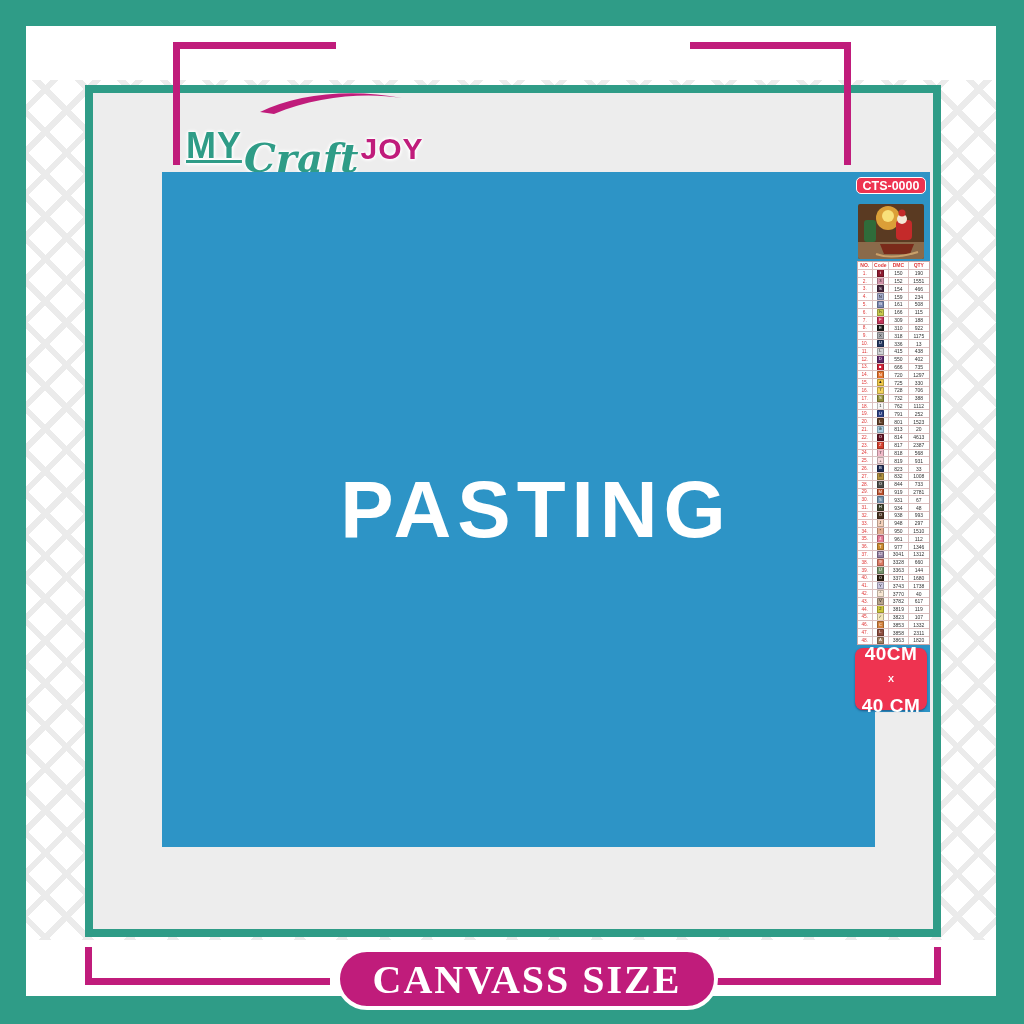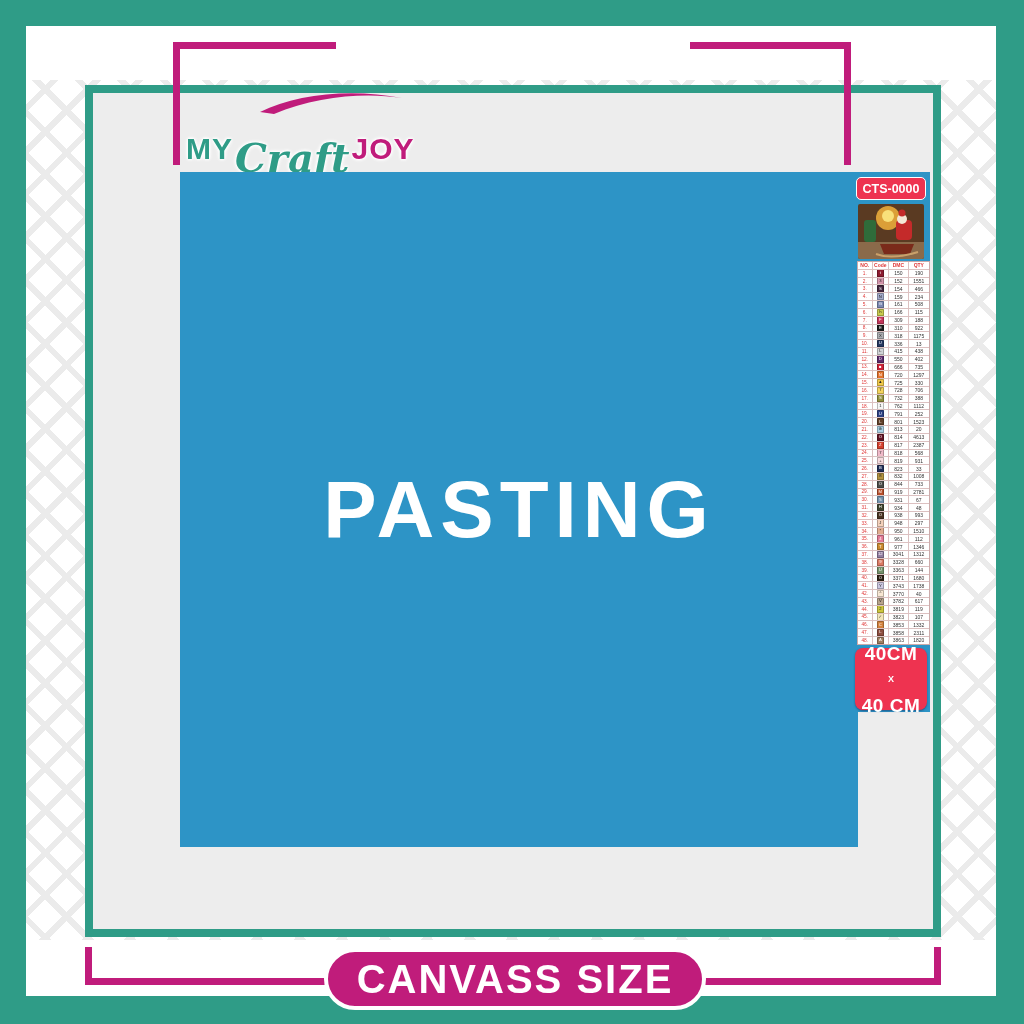--- a/index.html
+++ b/index.html
@@ -23,44 +23,44 @@
   .band{position:absolute;background:#ffffff;}
   .band.top{left:26px;top:26px;width:970px;height:54px;}
   .band.bottom{left:26px;top:940px;width:970px;height:56px;}
   .pinkline{position:absolute;background:var(--magenta);}
   .pill{
     position:absolute;background:var(--magenta);border:4px solid #fff;border-radius:40px;
     display:flex;align-items:center;justify-content:center;box-sizing:border-box;
     color:#fff;font-weight:800;font-size:40px;letter-spacing:2px;white-space:nowrap;
   }
   .pill.ptop{left:330px;top:14px;width:364px;height:62px;}
-  .pill.pbottom{left:324px;top:948px;width:382px;height:62px;}
+  .pill.pbottom{left:336px;top:948px;width:382px;height:62px;font-family:Liberation Serif, serif;}
   .frame{
     position:absolute;left:85px;top:85px;width:856px;height:852px;
     background:var(--canvas);border:8px solid var(--teal);box-sizing:border-box;
   }
   .logo{
     position:absolute;left:186px;top:100px;height:70px;display:flex;align-items:flex-end;
   }
   .logo span{text-shadow:0 0 3px #fff,0 0 3px #fff,0 0 4px #fff,0 0 5px #fff;}
-  .logo .my{color:var(--teal);font-weight:900;font-size:30px;line-height:1;letter-spacing:1px;padding-bottom:6px;}
+  .logo .my{color:var(--teal);font-weight:900;font-size:36px;line-height:1;letter-spacing:1px;padding-bottom:6px;text-decoration:underline;}
   .logo .craft{
     color:var(--teal);font-family:"DejaVu Serif",serif;font-style:italic;font-weight:bold;
     font-size:40px;line-height:0.9;margin:0 2px 0 2px;position:relative;top:6px;
   }
   .logo .joy{color:var(--magenta);font-weight:900;font-size:30px;line-height:1;letter-spacing:1px;padding-bottom:6px;}
   .swoosh{position:absolute;left:70px;top:-14px;pointer-events:none;}
   .pasting{
-    position:absolute;left:180px;top:172px;width:678px;height:675px;background:var(--blue);
+    position:absolute;left:162px;top:172px;width:678px;height:675px;background:var(--blue);
     display:flex;flex-direction:column;align-items:center;justify-content:center;
-    color:#fff;font-weight:800;font-size:80px;letter-spacing:6px;line-height:1.02;text-align:center;
+    color:#fff;font-weight:800;font-size:80px;letter-spacing:6px;line-height:1.02;text-align:center;padding-left:35px;
   }
   .legend{position:absolute;left:851px;top:172px;width:79px;height:540px;background:var(--blue);}
   .sku{
-    position:absolute;left:5px;top:5px;width:70px;height:23px;background:var(--red);
+    position:absolute;left:5px;top:5px;width:70px;height:17px;background:var(--red);
     border:1.5px solid #fff;border-radius:5px;box-sizing:border-box;
     display:flex;align-items:center;justify-content:center;
     color:#fff;font-weight:800;font-size:12.5px;letter-spacing:0px;white-space:nowrap;
   }
   .thumb{position:absolute;left:7px;top:32px;width:66px;height:55px;border-radius:2px;overflow:hidden;}
   .ctable{
     position:absolute;left:6px;top:89px;width:73px;height:384px;background:#fff;
     display:flex;flex-direction:column;box-sizing:border-box;border:1px solid #caa;
   }
   .trow{flex:1;display:flex;align-items:center;border-top:0.5px solid #dcc1c1;min-height:0;}

